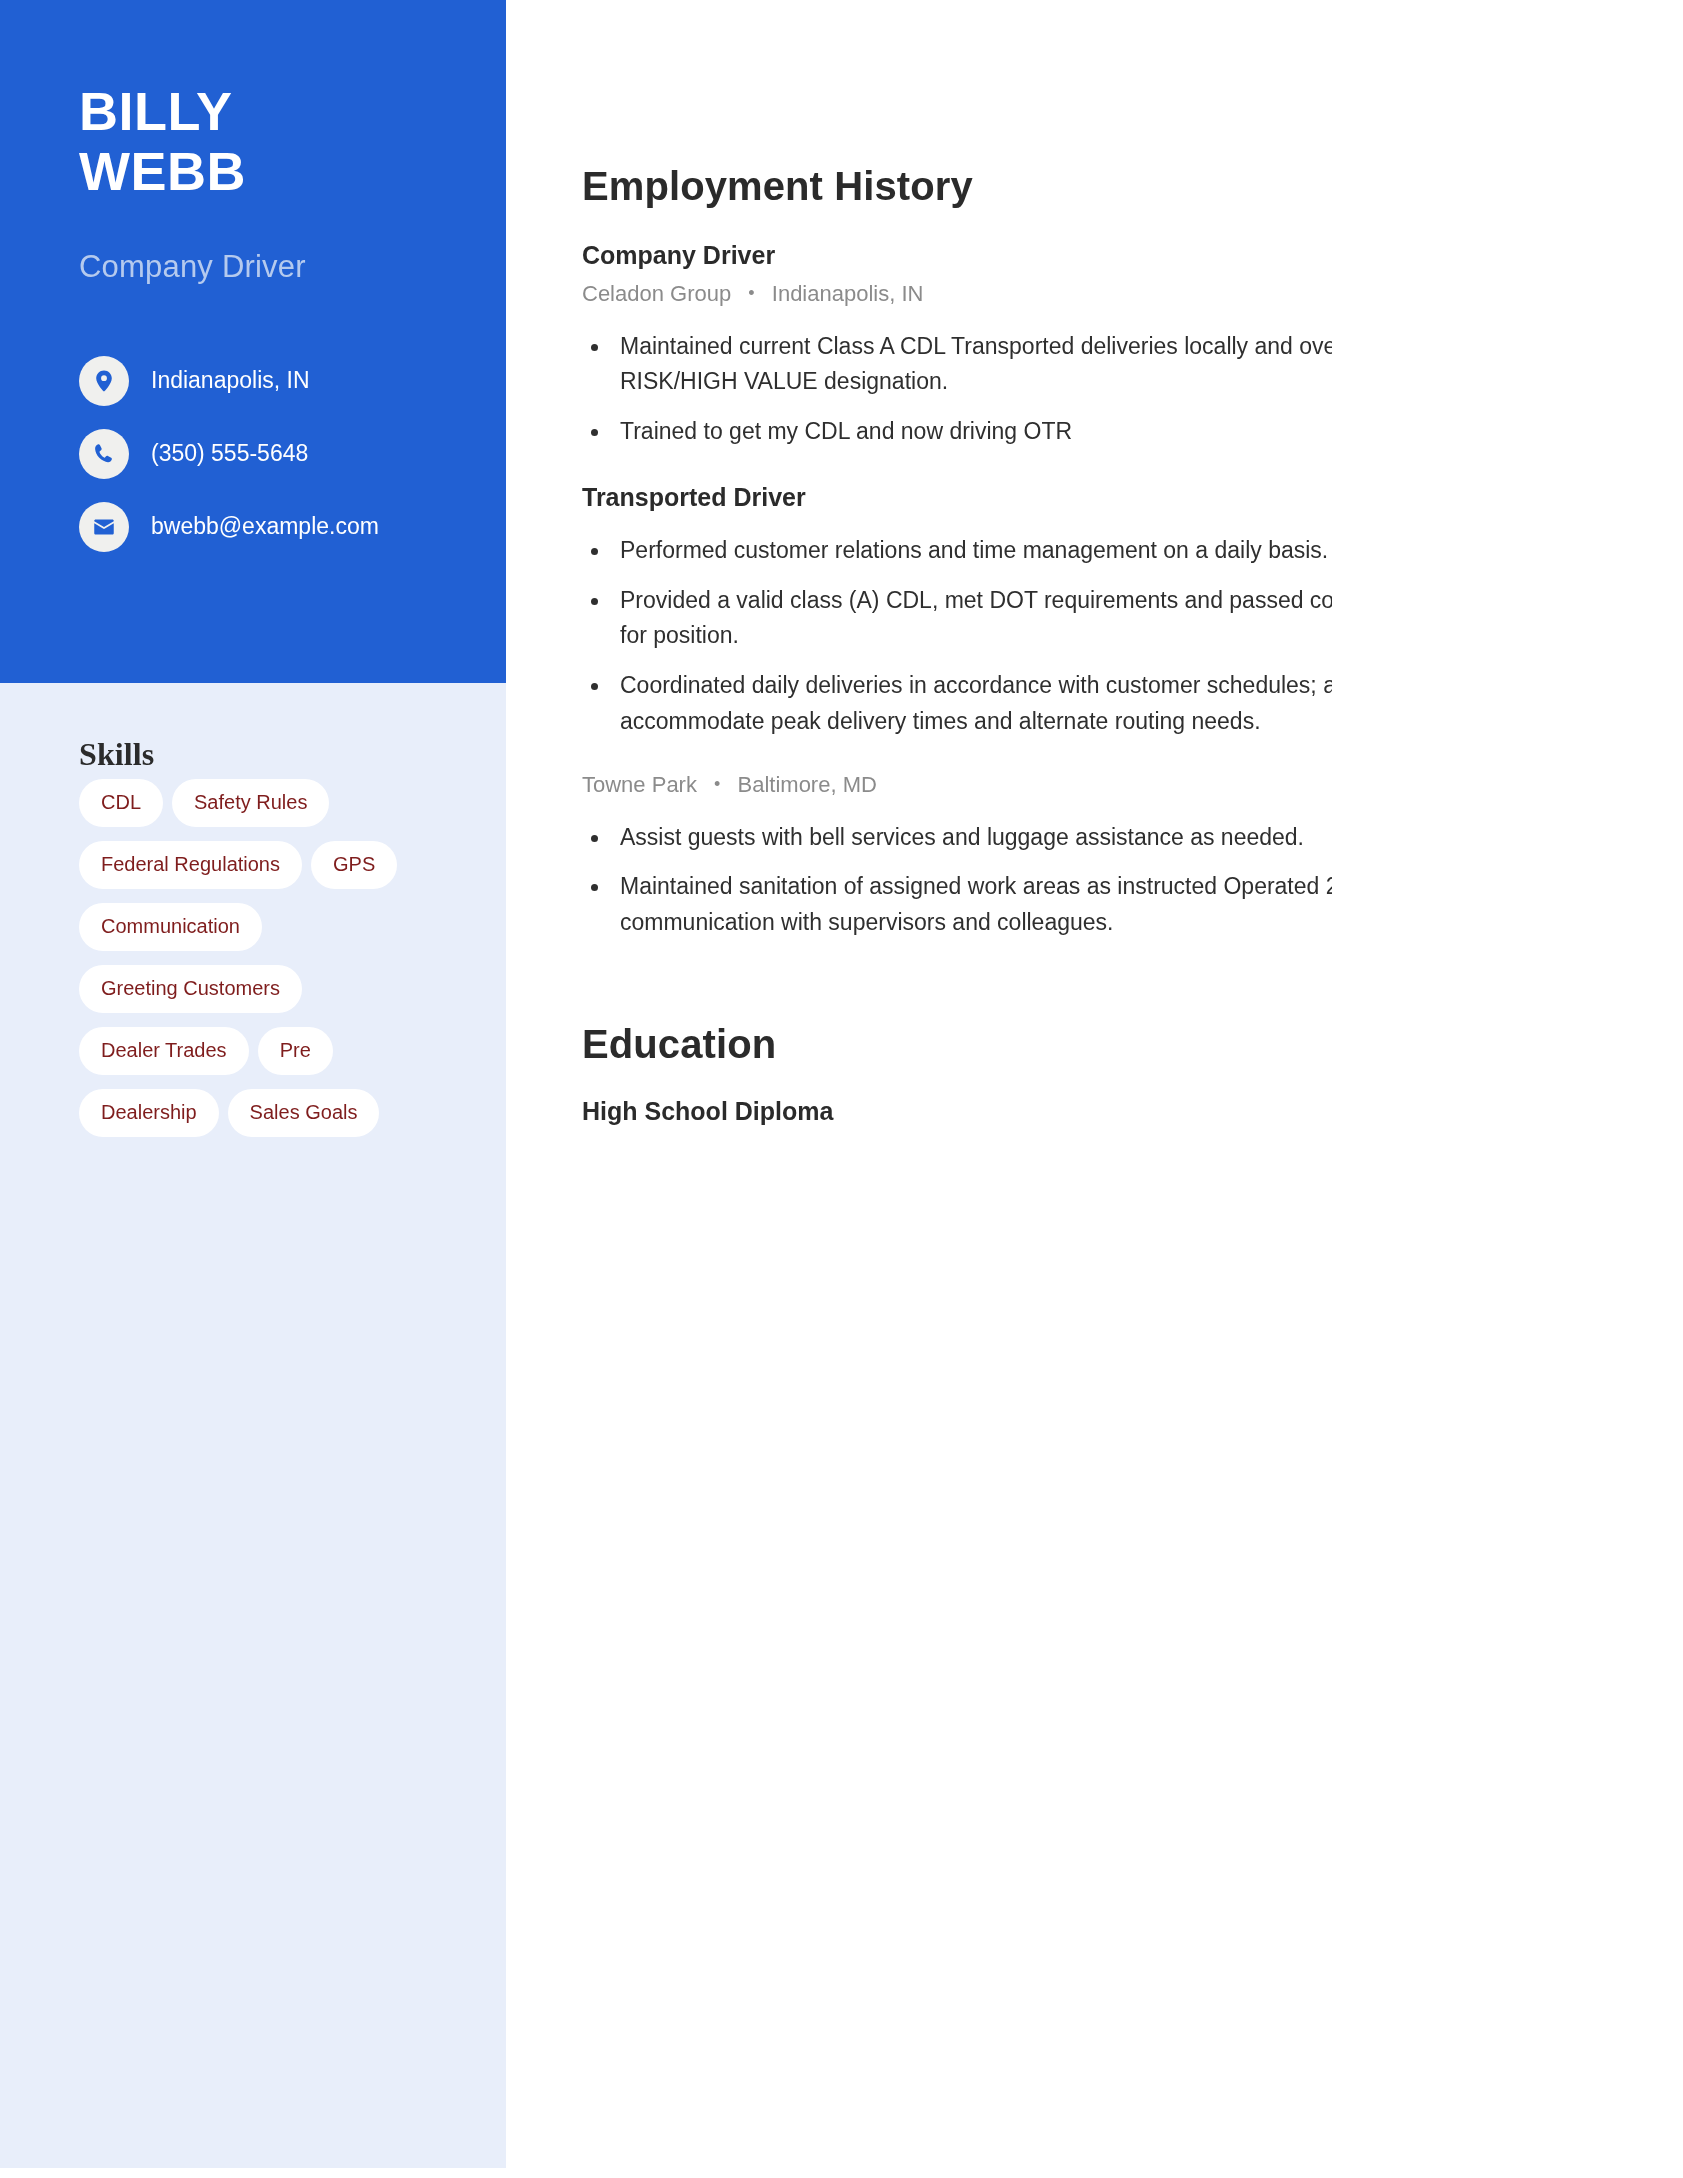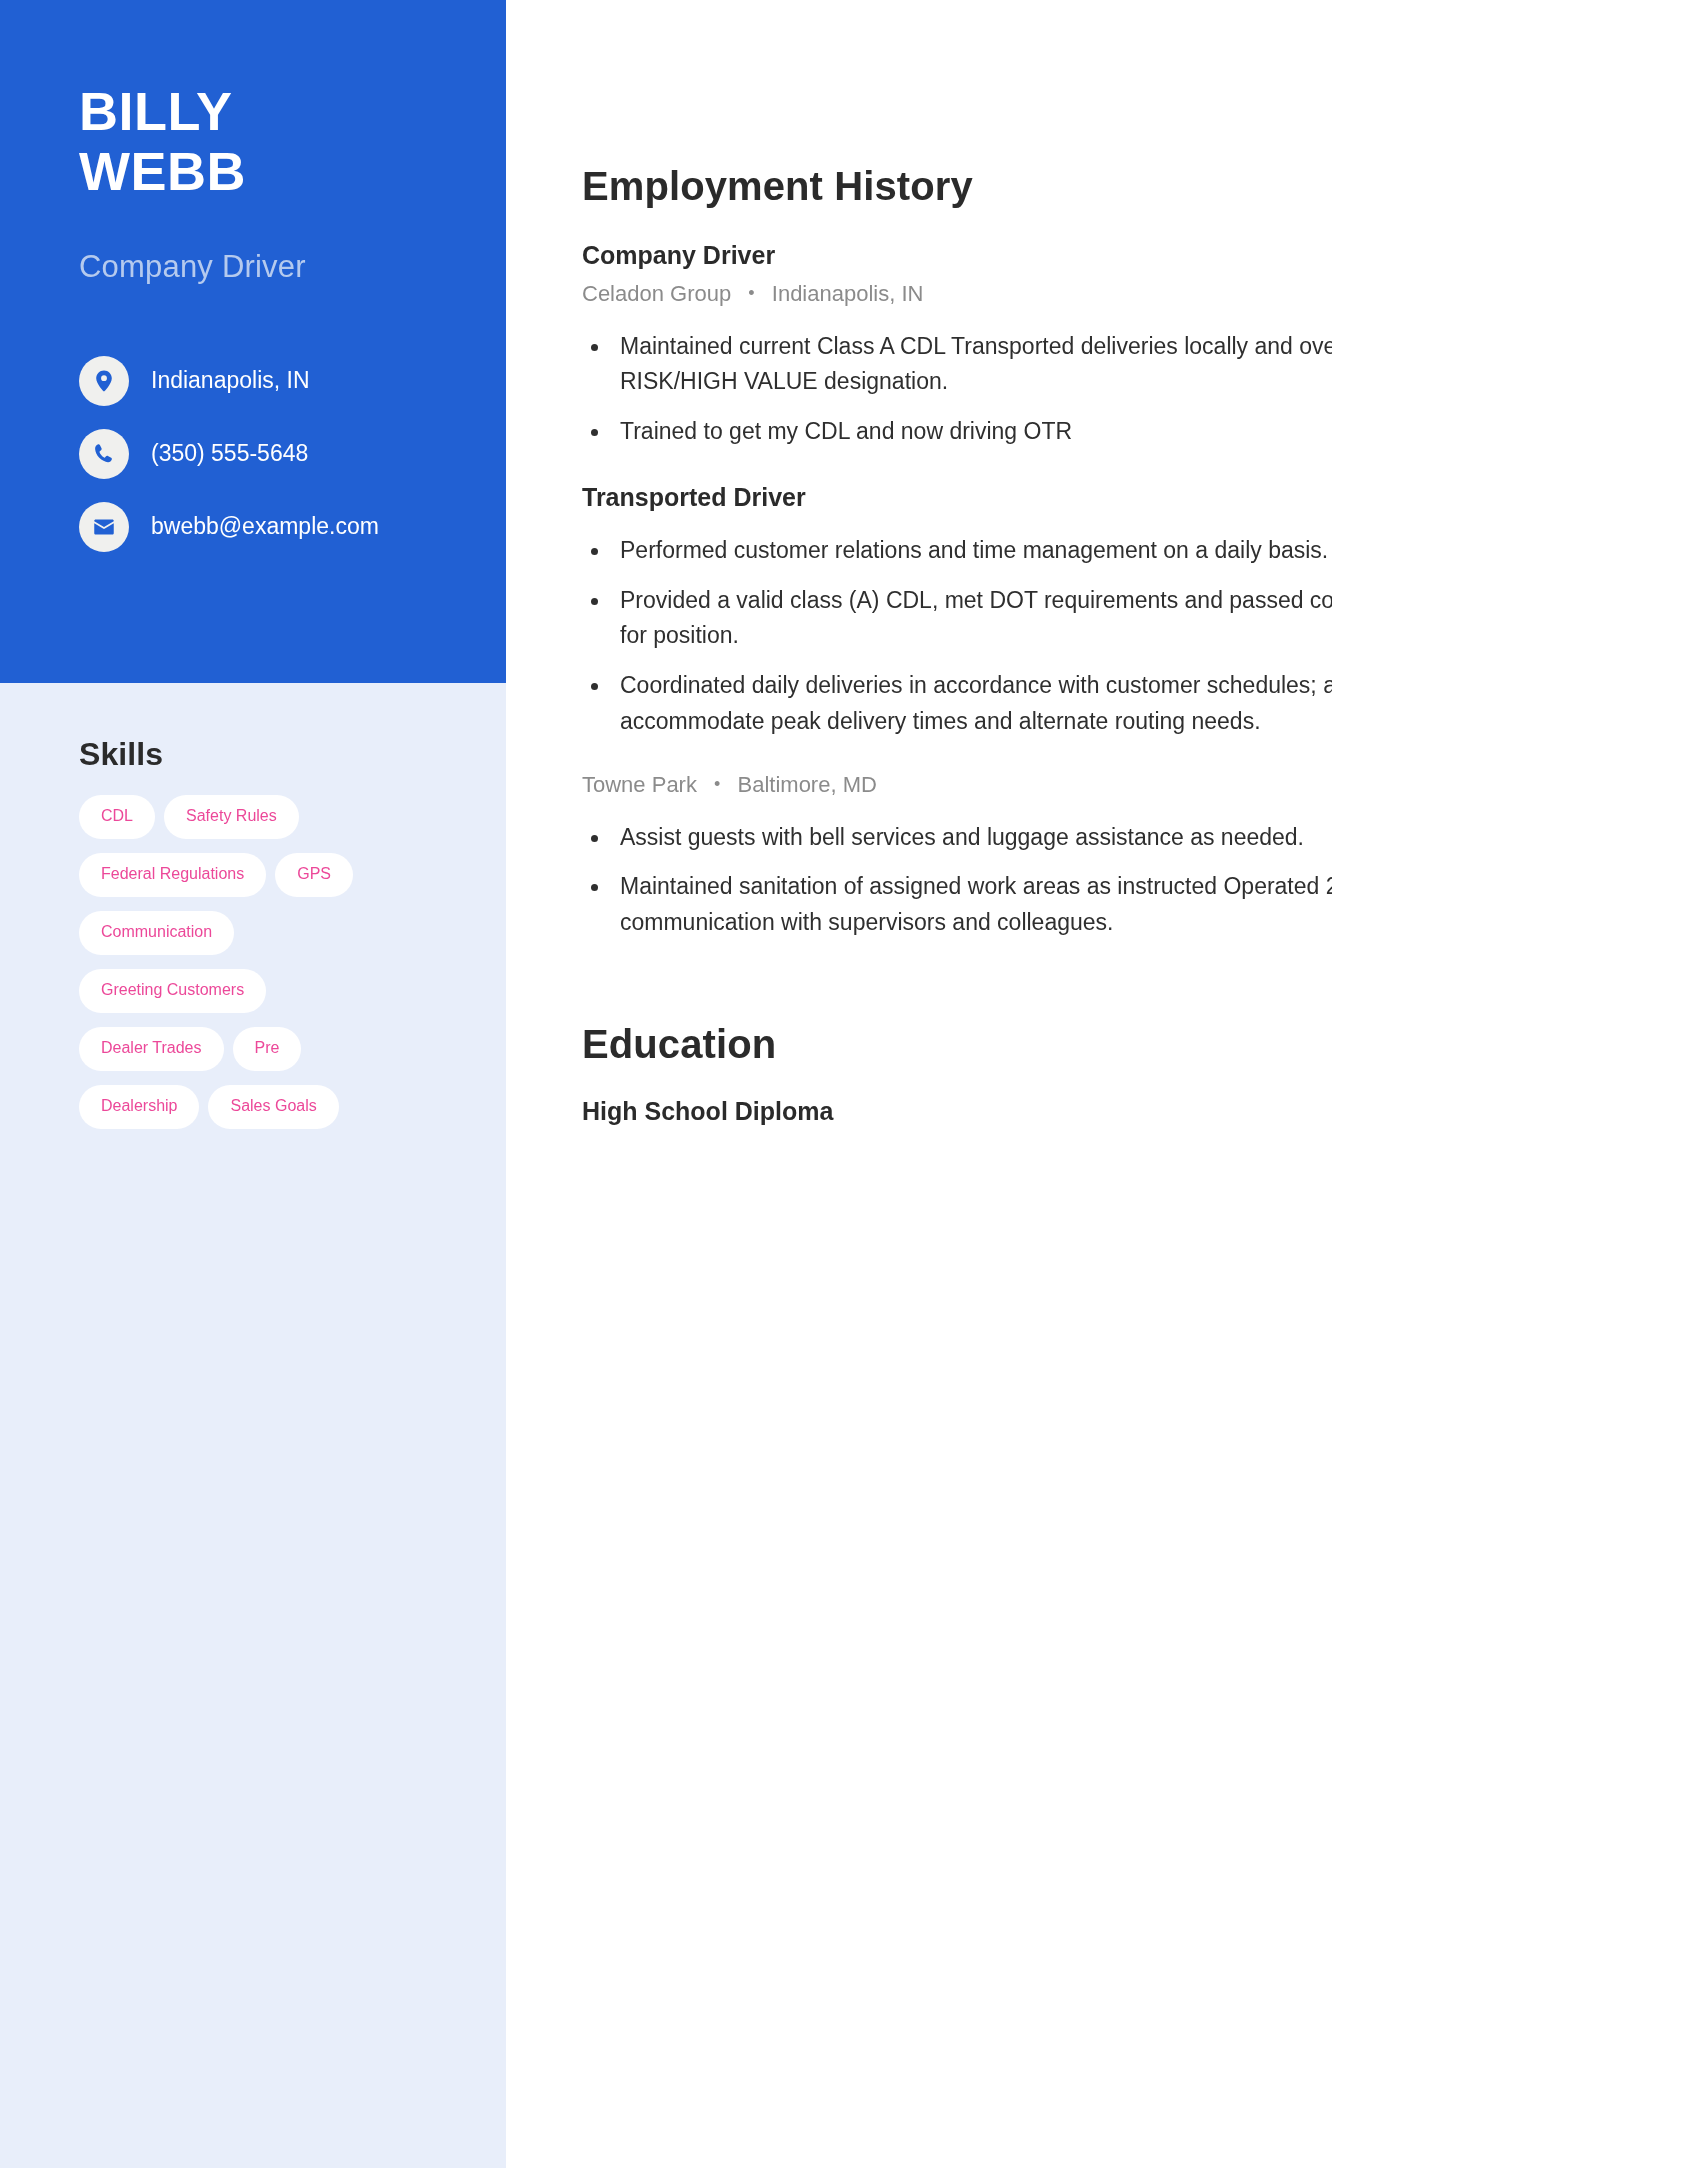--- a/index.html
+++ b/index.html
@@ -109,34 +109,35 @@
     top: 735px;
     width: 356px;
   }
 
   .skills-heading {
     color: #2b2b2b;
     font-size: 32px;
     font-weight: 700;
     line-height: 1.2;
     letter-spacing: 0.1px;
-    margin-bottom: 22px;
+    margin-bottom: 6px;
+    font-family: Liberation Serif, serif;
   }
 
   .skill-tags {
     display: flex;
     flex-wrap: wrap;
     align-content: flex-start;
     width: 337px;
   }
 
   .skill-tag {
     background: #ffffff;
-    color: #ec4899;
-    font-size: 16px;
+    color: #7f1d1d;
+    font-size: 20px;
     font-weight: 400;
     line-height: 1;
     border-radius: 26px;
     padding: 13px 22px 15px 22px;
     margin: 0 9px 14px 0;
     white-space: nowrap;
     text-align: right;
   }
 
   

